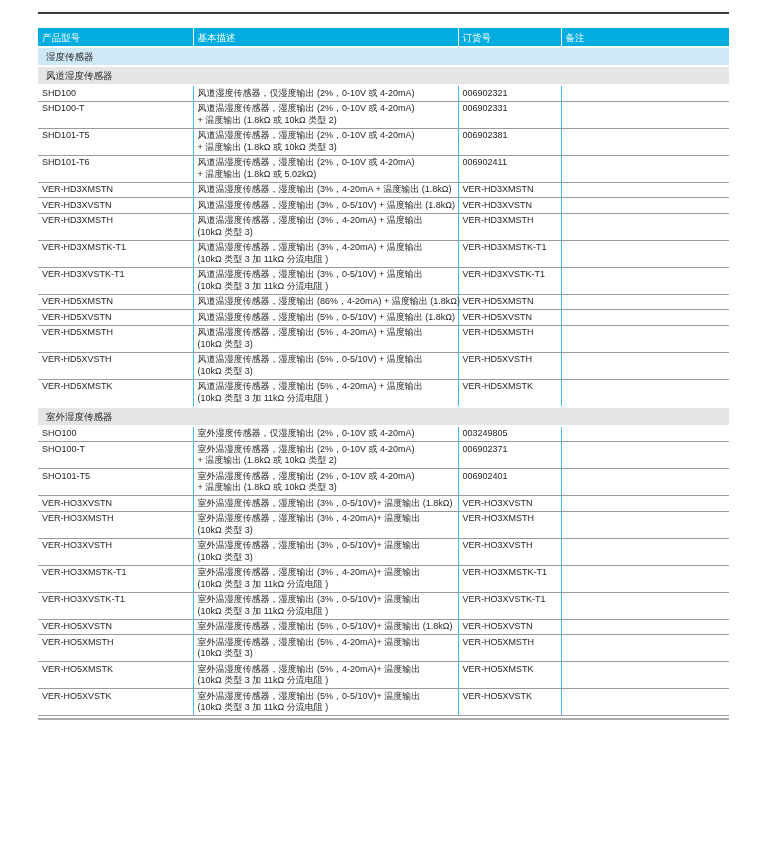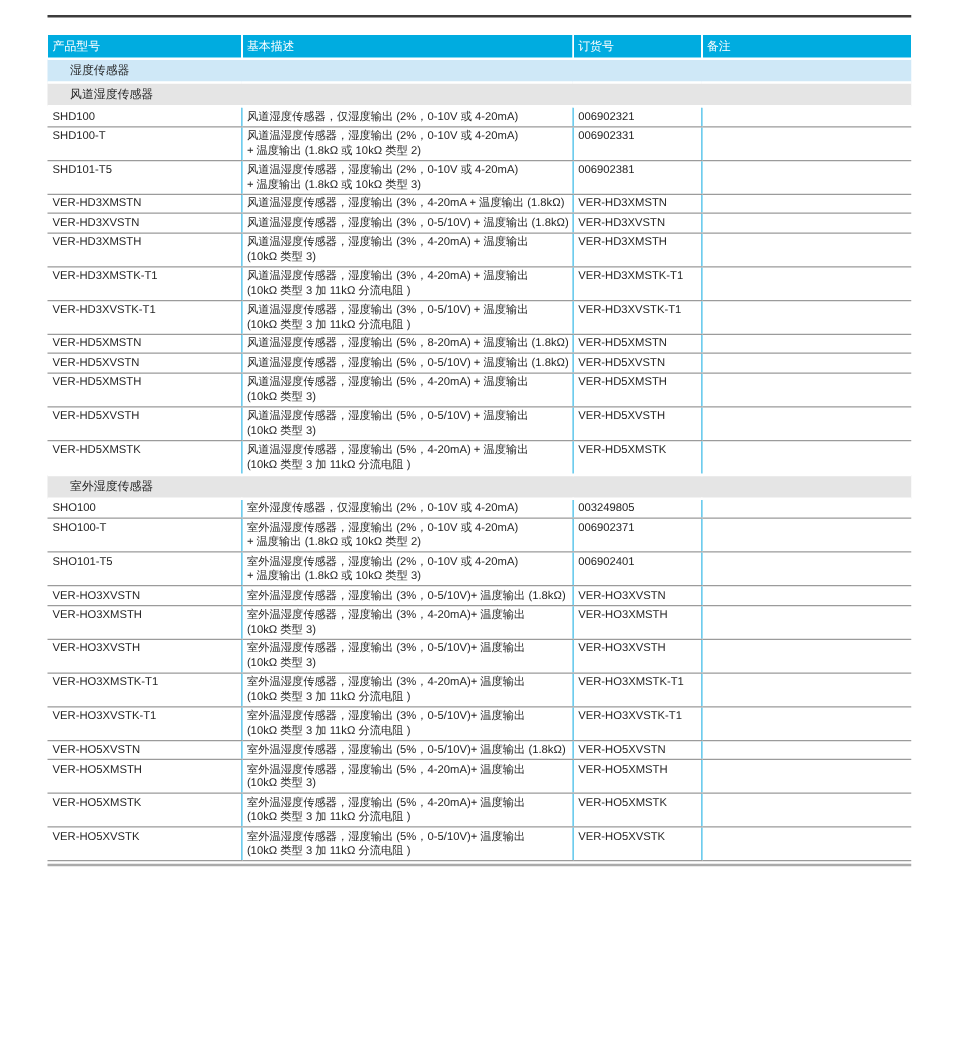--- a/index.html
+++ b/index.html
@@ -21,21 +21,21 @@
   .top-rule{position:absolute;left:38px;top:12px;width:691px;height:2px;background:var(--rule-dark);}
   .content{position:absolute;left:38px;top:28px;width:691px;}
   table.product-table{border-collapse:collapse;table-layout:fixed;width:691px;}
   col.c1{width:155px;} col.c2{width:265px;} col.c3{width:103px;} col.c4{width:168px;}
   thead th{
     background:var(--header-bg);color:#ffffff;font-weight:normal;text-align:left;
     font-size:9.5px;line-height:11px;padding:3.5px 4px;overflow:hidden;
   }
   thead th + th{border-left:1px solid #ffffff;}
   tr.band td{
-    font-size:9.5px;line-height:11px;padding:3px 18px;
+    font-size:9.5px;line-height:11px;padding:3px 8px;
     border-top:2px solid #fff;border-bottom:2px solid #fff;
   }
   tr.band.blue td{background:var(--band-blue);}
   tr.band.gray td{background:var(--band-gray);}
   tr.data td{
     border-bottom:1px solid var(--row-line);
     font-size:9px;line-height:11.5px;padding:1.5px 4px;vertical-align:top;
   }
   tr.data td.c2,tr.data td.c3,tr.data td.c4{border-left:1px solid var(--grid-cyan);}
   .dline{white-space:nowrap;}
@@ -103,20 +103,33 @@
               <div class="dline">风道温湿度传感器，湿度输出 (2%，0-10V 或 4-20mA)</div>
               <div class="dline">+ 温度输出 (1.8kΩ 或 10kΩ 类型 3)</div>
             </td>
             <td class="c3">
               <div class="order">006902381</div>
             </td>
             <td class="c4"></td>
           </tr>
           <tr class="data">
             <td class="c1">
+              <div class="model">SHD101-T6</div>
+            </td>
+            <td class="c2">
+              <div class="dline">风道温湿度传感器，湿度输出 (2%，0-10V 或 4-20mA)</div>
+              <div class="dline">+ 温度输出 (1.8kΩ 或 5.02kΩ)</div>
+            </td>
+            <td class="c3">
+              <div class="order">006902411</div>
+            </td>
+            <td class="c4"></td>
+          </tr>
+          <tr class="data">
+            <td class="c1">
               <div class="model">VER-HD3XMSTN</div>
             </td>
             <td class="c2">
               <div class="dline">风道温湿度传感器，湿度输出 (3%，4-20mA + 温度输出 (1.8kΩ)</div>
             </td>
             <td class="c3">
               <div class="order">VER-HD3XMSTN</div>
             </td>
             <td class="c4"></td>
           </tr>
@@ -169,21 +182,21 @@
             <td class="c3">
               <div class="order">VER-HD3XVSTK-T1</div>
             </td>
             <td class="c4"></td>
           </tr>
           <tr class="data">
             <td class="c1">
               <div class="model">VER-HD5XMSTN</div>
             </td>
             <td class="c2">
-              <div class="dline">风道温湿度传感器，湿度输出 (5%，8-20mA) + 温度输出 (1.8kΩ)</div>
+              <div class="dline">风道温湿度传感器，湿度输出 (86%，4-20mA) + 温度输出 (1.8kΩ)</div>
             </td>
             <td class="c3">
               <div class="order">VER-HD5XMSTN</div>
             </td>
             <td class="c4"></td>
           </tr>
           <tr class="data">
             <td class="c1">
               <div class="model">VER-HD5XVSTN</div>
             </td>

